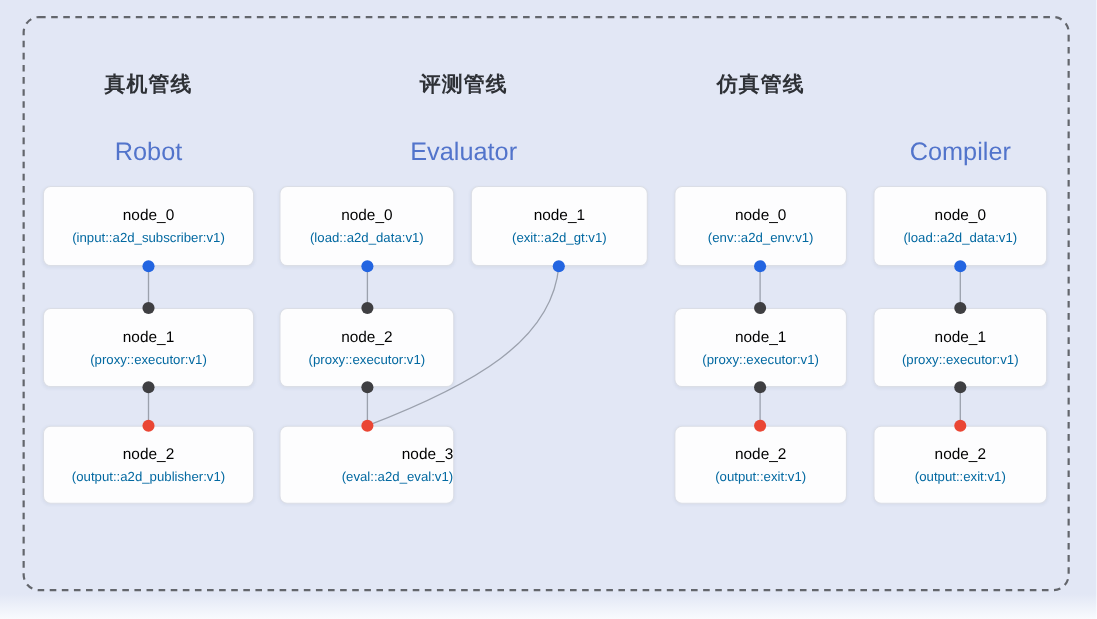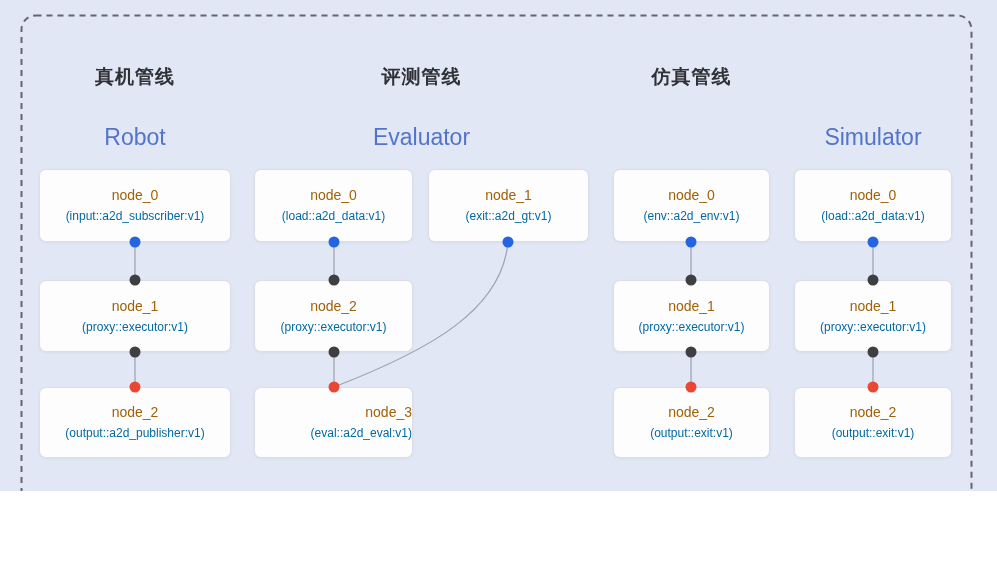--- a/index.html
+++ b/index.html
@@ -1,27 +1,27 @@
 <!DOCTYPE html>
 <html><head>
 <meta charset="utf-8">
 <style>
   html,body{margin:0;padding:0;background:#ffffff;}
   body{font-family:"Liberation Sans","DejaVu Sans",sans-serif;-webkit-font-smoothing:antialiased;}
-  .canvas{position:relative;width:997px;height:491px;overflow:hidden;
+  .canvas{position:relative;width:997px;height:563px;overflow:hidden;
     background:linear-gradient(180deg,#e2e7f5 0px,#e2e7f5 540px,#f9fbfe 563px);}
   svg.layer{position:absolute;left:0;top:0;z-index:1;}
   .hzh{position:absolute;z-index:2;text-align:center;font-size:19px;font-weight:700;
     color:#2e3136;letter-spacing:1px;}
   .hen{position:absolute;z-index:2;text-align:center;font-size:23px;font-weight:400;
     color:#5274cb;}
   .node{position:absolute;z-index:2;background:#fdfdfe;border:1px solid #dbdee6;
     border-radius:7px;box-sizing:border-box;display:flex;flex-direction:column;
     align-items:center;justify-content:center;box-shadow:0 1px 3px rgba(40,60,110,0.06);}
-  .node .nm{font-size:14px;line-height:21px;color:#a16207;}
+  .node .nm{font-size:14px;line-height:21px;color:#000000;}
   .node .tp{font-size:12px;line-height:20px;color:#0369a1;}
   .dot{position:absolute;z-index:3;width:11px;height:11px;border-radius:50%;
     transform:translate(-50%,-50%);}
   .dot.blue{background:#2365e1;}
   .dot.dark{background:#3f3f42;}
   .dot.red{background:#ea4634;}
 </style>
 </head>
 <body>
 
@@ -43,21 +43,21 @@
   </svg>
 
   <div class="hzh" style="left:39px;top:64px;width:192px;">真机管线</div>
   <div class="hen" style="left:39px;top:124px;width:192px;">Robot</div>
 
   <div class="hzh" style="left:254px;top:64px;width:335px;">评测管线</div>
   <div class="hen" style="left:254px;top:124px;width:335px;">Evaluator</div>
 
   <div class="hzh" style="left:613px;top:64px;width:157px;">仿真管线</div>
 
-  <div class="hen" style="left:794px;top:124px;width:158px;">Simulator</div>
+  <div class="hen" style="left:794px;top:124px;width:158px;">Compiler</div>
 
   <div class="node" style="left:39px;top:169px;width:192px;height:73px;">
     <div class="nm">node_0</div>
     <div class="tp">(input::a2d_subscriber:v1)</div>
   </div>
   <div class="node" style="left:39px;top:280px;width:192px;height:72px;">
     <div class="nm">node_1</div>
     <div class="tp">(proxy::executor:v1)</div>
   </div>
   <div class="node" style="left:39px;top:387px;width:192px;height:71px;">

